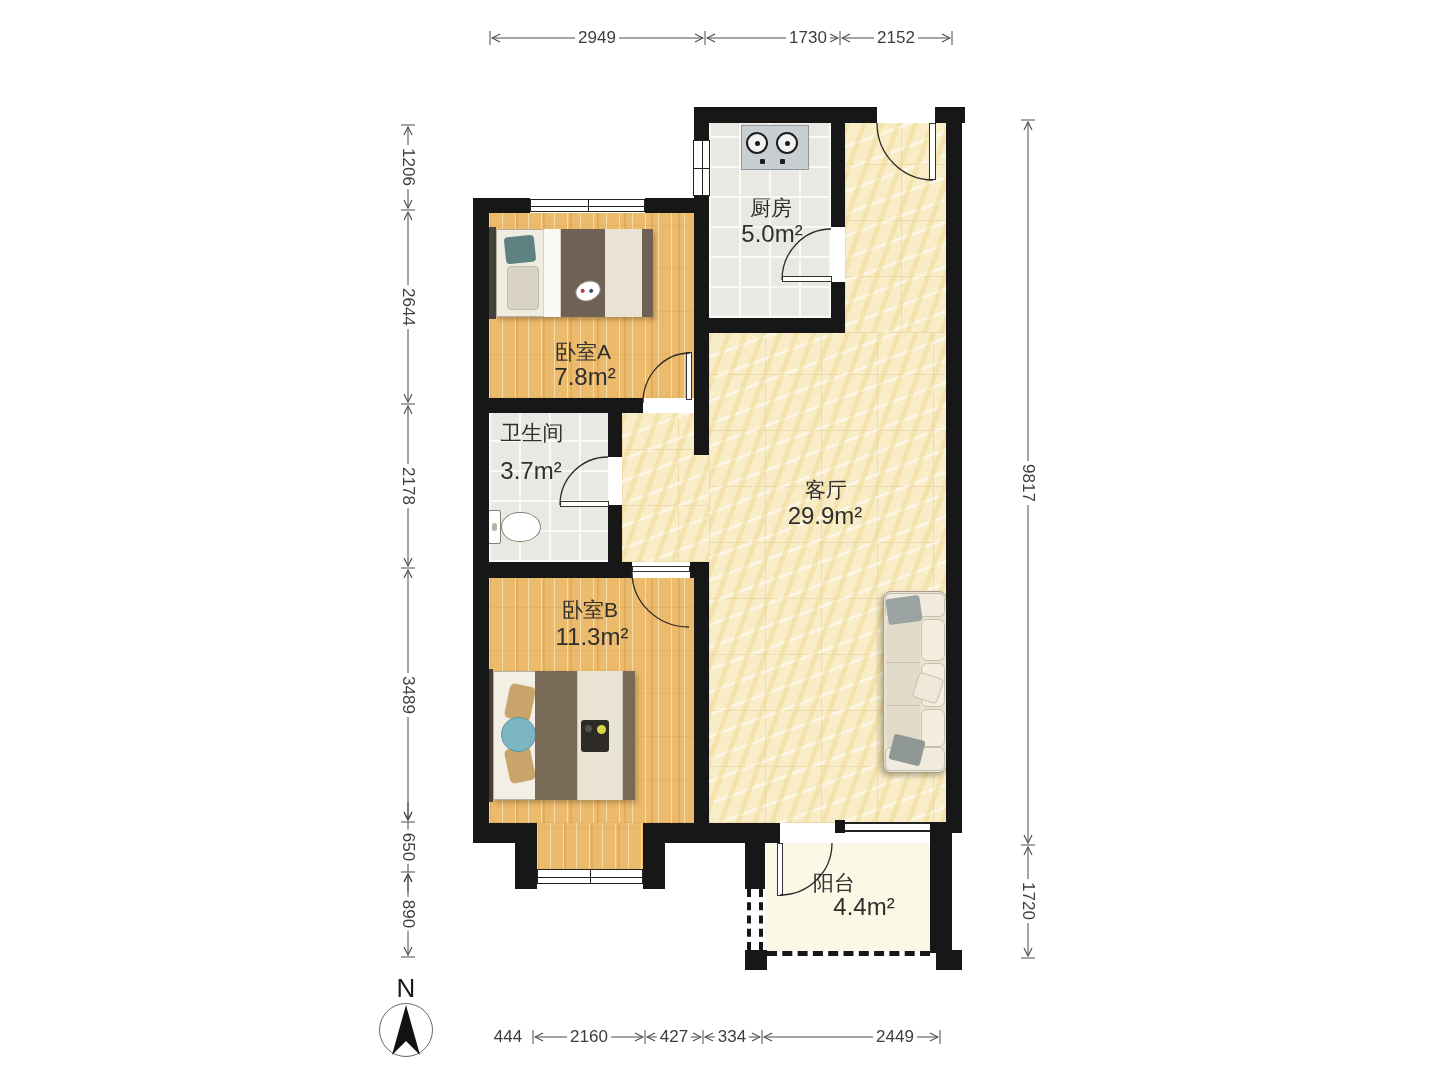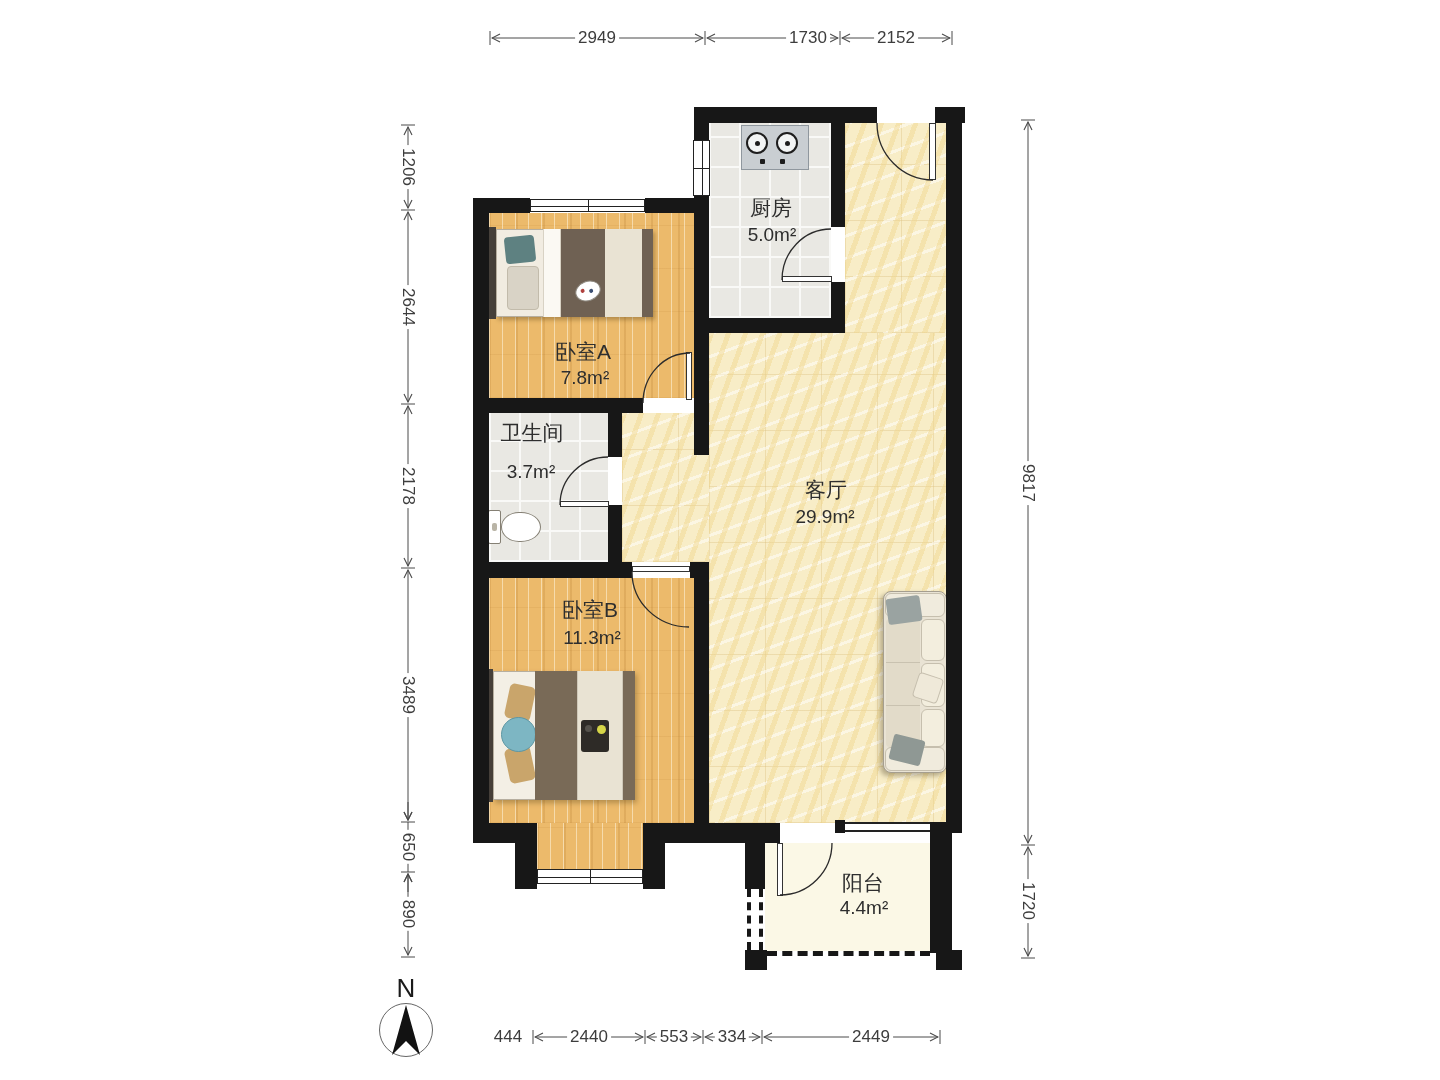--- a/index.html
+++ b/index.html
@@ -40,21 +40,21 @@
   .win-h::after{content:"";position:absolute;top:0;bottom:0;left:50%;border-left:1px solid #222;}
   .win-v::before{content:"";position:absolute;top:0;bottom:0;left:50%;border-left:1px solid #222;}
   .win-v::after{content:"";position:absolute;left:0;right:0;top:50%;border-top:1px solid #222;}
   .slider{z-index:5;background:#fff;border-top:2px solid #222;border-bottom:2px solid #222;}
   .slider-dot{z-index:6;background:#171717;}
 
   .leaf{z-index:6;background:#fff;border:1px solid #333;}
 
   .furn{z-index:3;}
   .rlabel{z-index:7;transform:translate(-50%,-50%);font-size:21px;color:#2e2e2e;white-space:nowrap;line-height:1;}
-  .rarea{font-size:19px;}
+  .rarea{font-size:24px;}
 
   .overlay{left:0;top:0;z-index:8;pointer-events:none;}
   .dlab{z-index:9;transform:translate(-50%,-50%);font-size:17px;color:#3d3d3d;background:#fff;
         padding:0 3px;line-height:1.1;white-space:nowrap;}
   .dlab.v{transform:translate(-50%,-50%) rotate(90deg);}
 
   .compass-circle{z-index:7;border:1.5px solid #666;border-radius:50%;}
   .compass-needle{z-index:8;background:#121212;clip-path:polygon(50% 0%,100% 100%,50% 72%,0% 100%);}
   .compass-n{z-index:8;transform:translate(-50%,-50%);font-size:26px;color:#1a1a1a;line-height:1;}
 
@@ -183,21 +183,21 @@
   <span class="rlabel" style="left:771px;top:207px">厨房</span>
   <span class="rlabel rarea" style="left:772px;top:234px">5.0m²</span>
   <span class="rlabel" style="left:583px;top:351px">卧室A</span>
   <span class="rlabel rarea" style="left:585px;top:377px">7.8m²</span>
   <span class="rlabel" style="left:532px;top:432px">卫生间</span>
   <span class="rlabel rarea" style="left:531px;top:471px">3.7m²</span>
   <span class="rlabel" style="left:826px;top:489px">客厅</span>
   <span class="rlabel rarea" style="left:825px;top:516px">29.9m²</span>
   <span class="rlabel" style="left:590px;top:609px">卧室B</span>
   <span class="rlabel rarea" style="left:592px;top:637px">11.3m²</span>
-  <span class="rlabel" style="left:863px;top:882px">阳台</span>
+  <span class="rlabel" style="left:834px;top:882px">阳台</span>
   <span class="rlabel rarea" style="left:864px;top:907px">4.4m²</span>
 
   <svg class="overlay" width="1440" height="1080" viewBox="0 0 1440 1080">
     <defs>
       <marker id="arr" viewBox="0 0 10 10" refX="9" refY="5" markerWidth="10" markerHeight="10" orient="auto-start-reverse">
         <path d="M1,1 L9,5 L1,9" fill="none" stroke="#4a4a4a" stroke-width="1.1"></path>
       </marker>
     </defs>
     <g stroke="#4a4a4a" stroke-width="1" fill="none">
       <path d="M490,31 V45 M705,31 V45 M840,31 V45 M952,31 V45
@@ -240,22 +240,22 @@
   <span class="dlab v" style="left:408px;top:307px">2644</span>
   <span class="dlab v" style="left:408px;top:486px">2178</span>
   <span class="dlab v" style="left:408px;top:695px">3489</span>
   <span class="dlab v" style="left:408px;top:847px">650</span>
   <span class="dlab v" style="left:408px;top:914px">890</span>
 
   <span class="dlab v" style="left:1028px;top:483px">9817</span>
   <span class="dlab v" style="left:1028px;top:901px">1720</span>
 
   <span class="dlab" style="left:508px;top:1037px">444</span>
-  <span class="dlab" style="left:589px;top:1037px">2440</span>
-  <span class="dlab" style="left:674px;top:1037px">553</span>
+  <span class="dlab" style="left:589px;top:1037px">2160</span>
+  <span class="dlab" style="left:674px;top:1037px">427</span>
   <span class="dlab" style="left:732px;top:1037px">334</span>
-  <span class="dlab" style="left:871px;top:1037px">2449</span>
+  <span class="dlab" style="left:895px;top:1037px">2449</span>
 
   <div class="compass-circle" style="left:379px;top:1003px;width:54px;height:54px"></div>
   <div class="compass-needle" style="left:392px;top:1005px;width:28px;height:50px"></div>
   <span class="compass-n" style="left:406px;top:988px">N</span>
 
 </div>
 
 </body></html>

